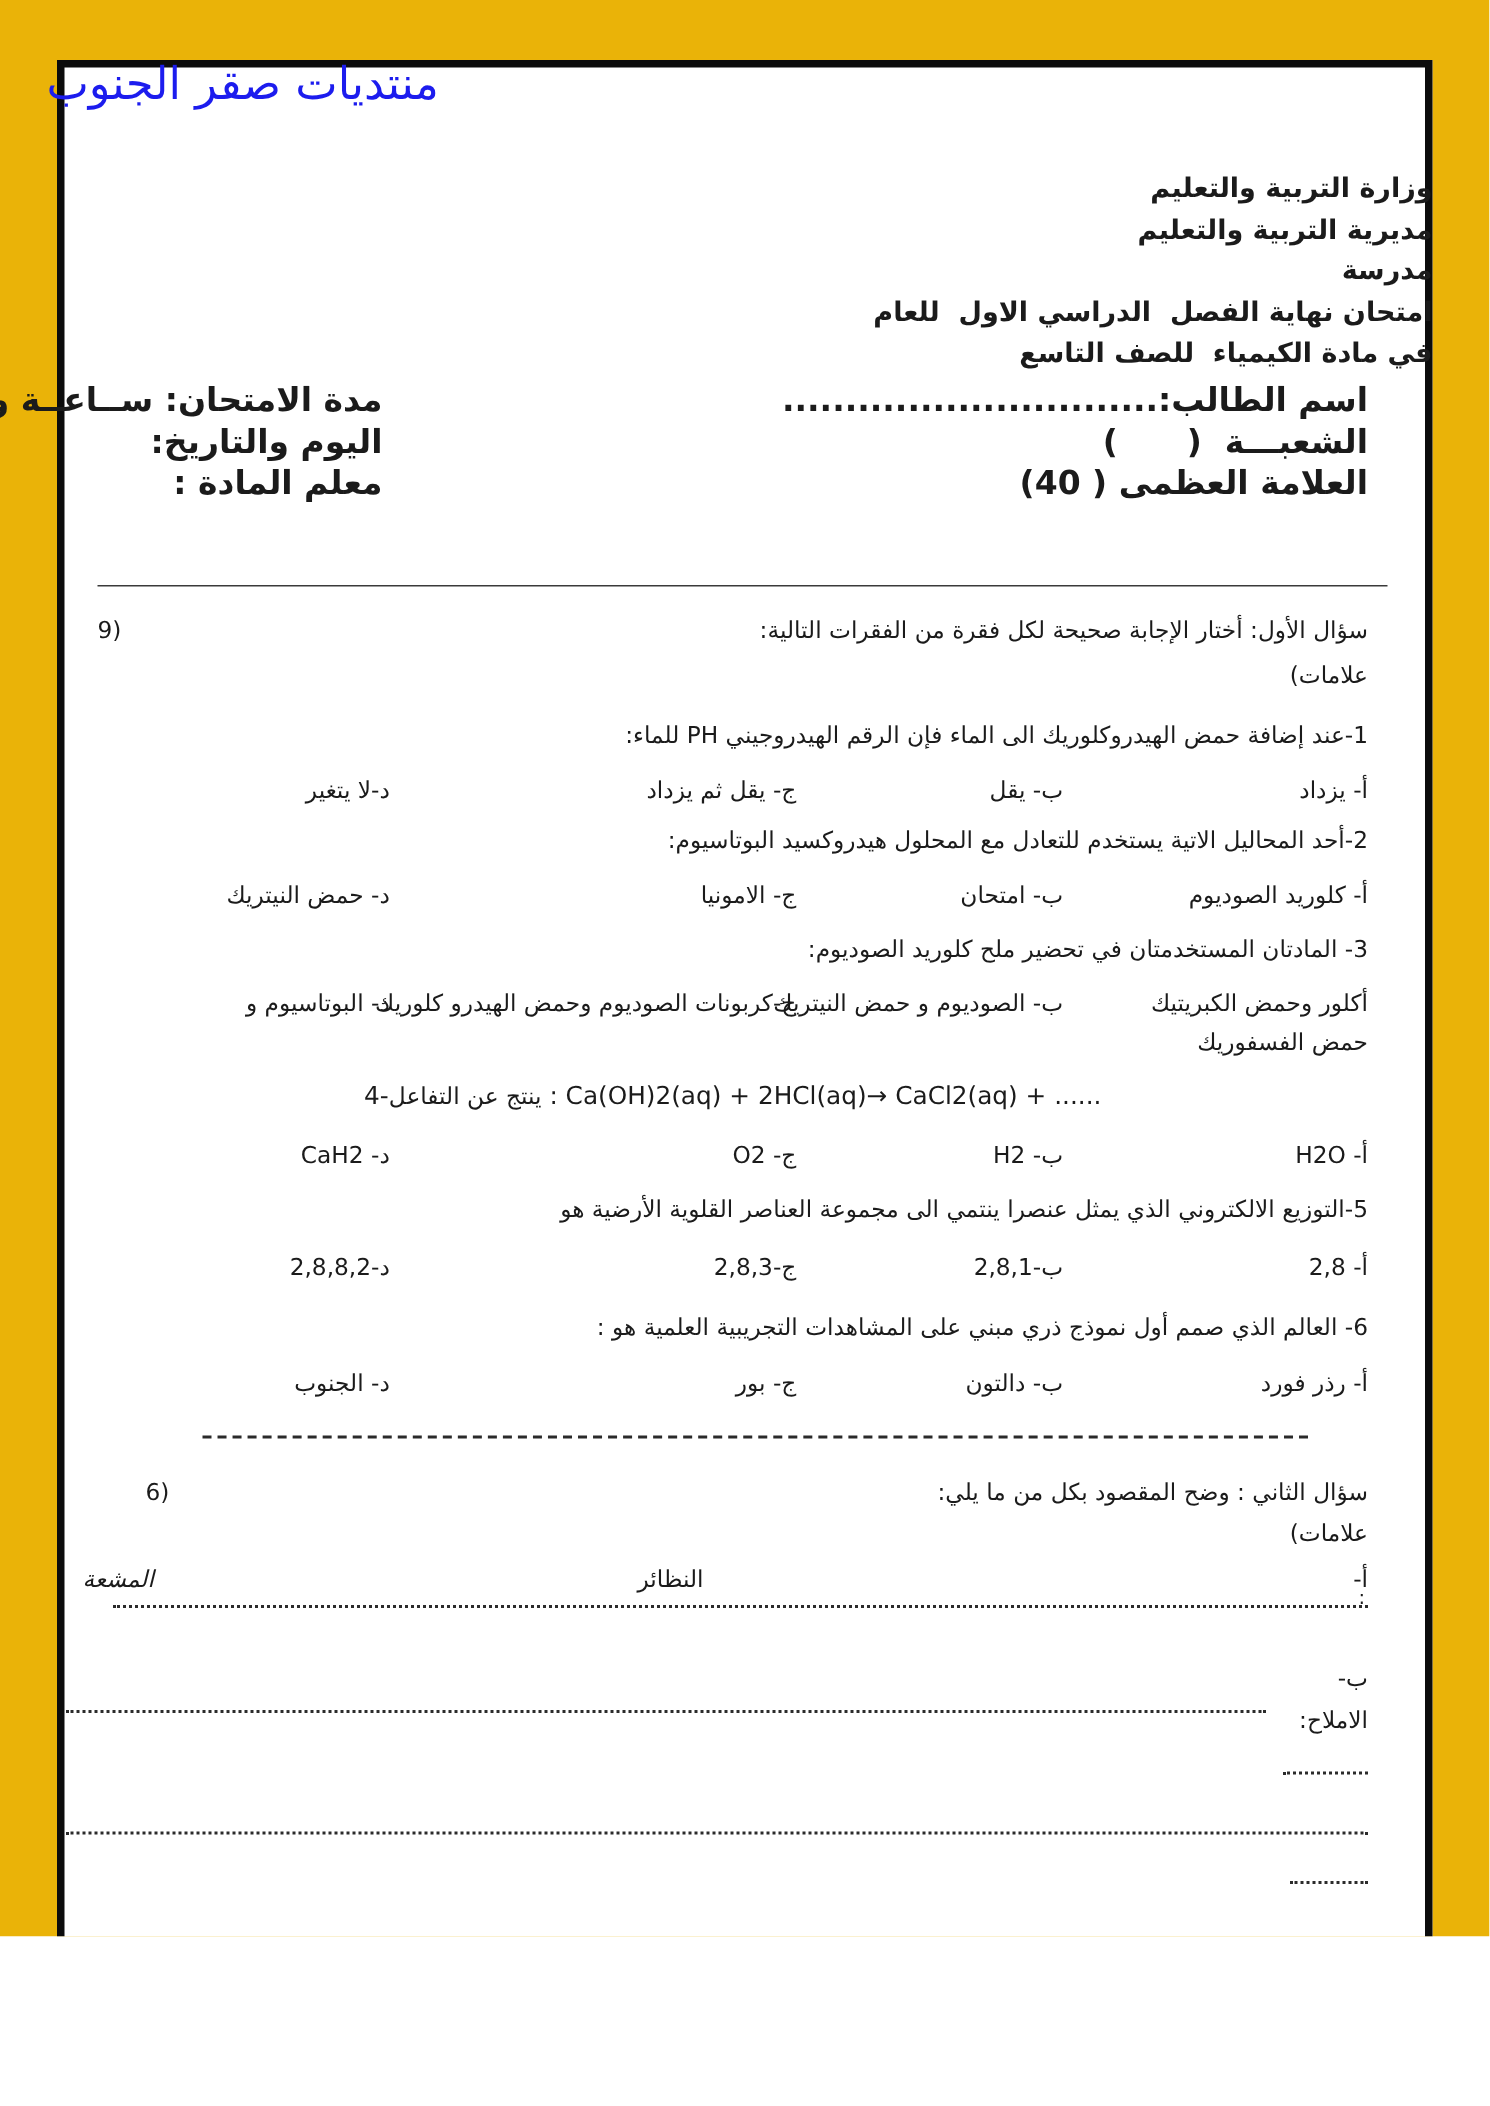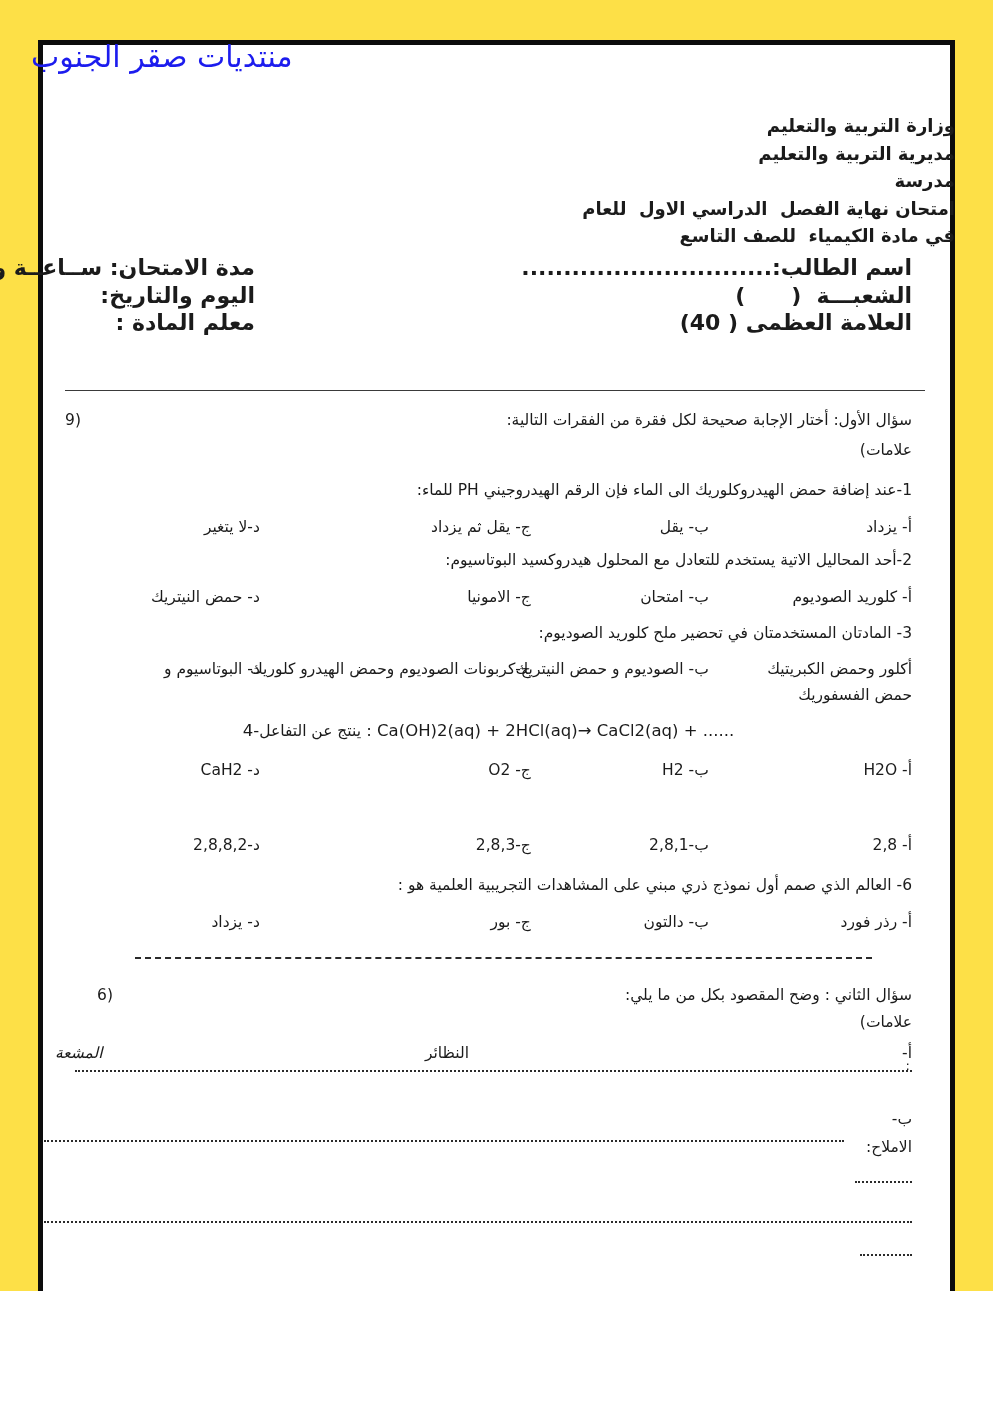--- a/index.html
+++ b/index.html
@@ -1,17 +1,17 @@
 <!DOCTYPE html>
 <html lang="ar"><head>
 <meta charset="utf-8">
 <style>
   html,body{margin:0;padding:0;background:#ffffff;}
   .canvas{
-    position:relative;width:993px;height:1291px;background:#fde047;
+    position:relative;width:993px;height:1291px;background:#eab308;
     font-family:"DejaVu Sans",sans-serif;color:#1b1b1b;overflow:hidden;
   }
   .abs{position:absolute;}
   .page-border{
     left:38px;top:40px;width:917px;height:1318px;
     border:5px solid #0c0c0c;box-sizing:border-box;background:#ffffff;
   }
   .watermark{
     left:31px;top:40px;font-size:30px;line-height:34px;color:#1c1cee;
     direction:rtl;white-space:pre;
@@ -110,33 +110,34 @@
   <div class="abs line q-row eq-line" style="top:722px;">
     <span class="ar">ينتج عن التفاعل</span><span>-4 : Ca(OH)2(aq) + 2HCl(aq)→ CaCl2(aq) + ......</span>
   </div>
   <div class="abs line q-row opts" style="top:761px;">
     <span>أ- H2O</span>
     <span>ب- H2</span>
     <span>ج- O2</span>
     <span>د- CaH2</span>
   </div>
 
+  <div class="abs line rtl-line" style="top:797px;">5-التوزيع الالكتروني الذي يمثل عنصرا ينتمي الى مجموعة العناصر القلوية الأرضية هو</div>
   <div class="abs line q-row opts" style="top:836px;">
     <span>أ- 2,8</span>
     <span>ب-2,8,1</span>
     <span>ج-2,8,3</span>
     <span>د-2,8,8,2</span>
   </div>
 
   <div class="abs line rtl-line" style="top:876px;">6- العالم الذي صمم أول نموذج ذري مبني على المشاهدات التجريبية العلمية هو :</div>
   <div class="abs line q-row opts" style="top:913px;">
     <span>أ- رذر فورد</span>
     <span>ب- دالتون</span>
     <span>ج- بور</span>
-    <span>د- يزداد</span>
+    <span>د- الجنوب</span>
   </div>
 
   <div class="abs dashsep"></div>
 
   <div class="abs line q-row q-title" style="top:986px;">
     <span>سؤال الثاني : وضح المقصود بكل من ما يلي:</span>
     <span class="marks-open marks-open-q2">(6</span>
   </div>
   <div class="abs line rtl-line" style="top:1013px;">علامات)</div>
 

